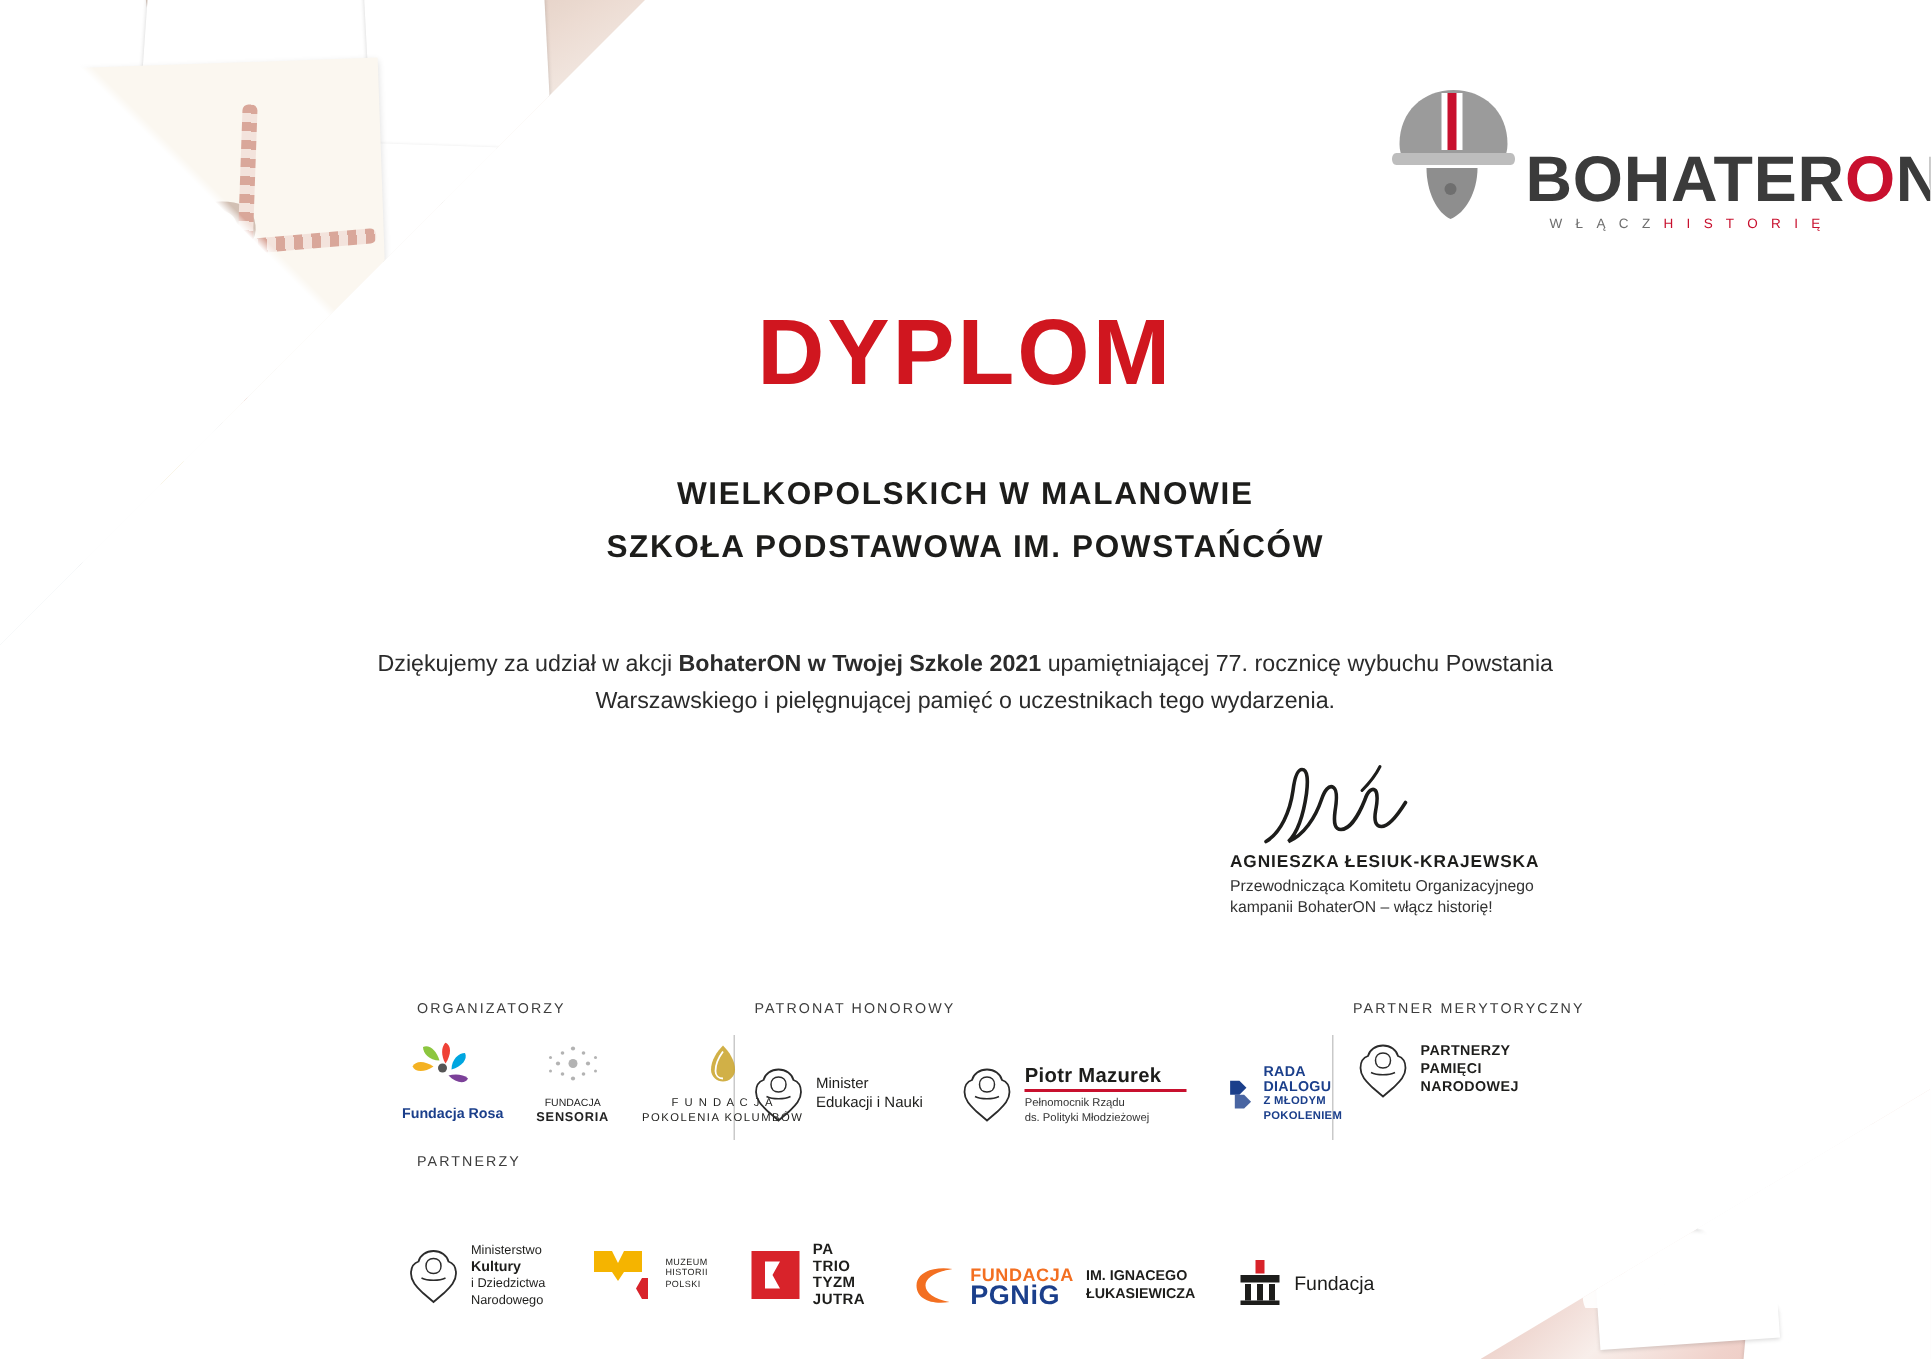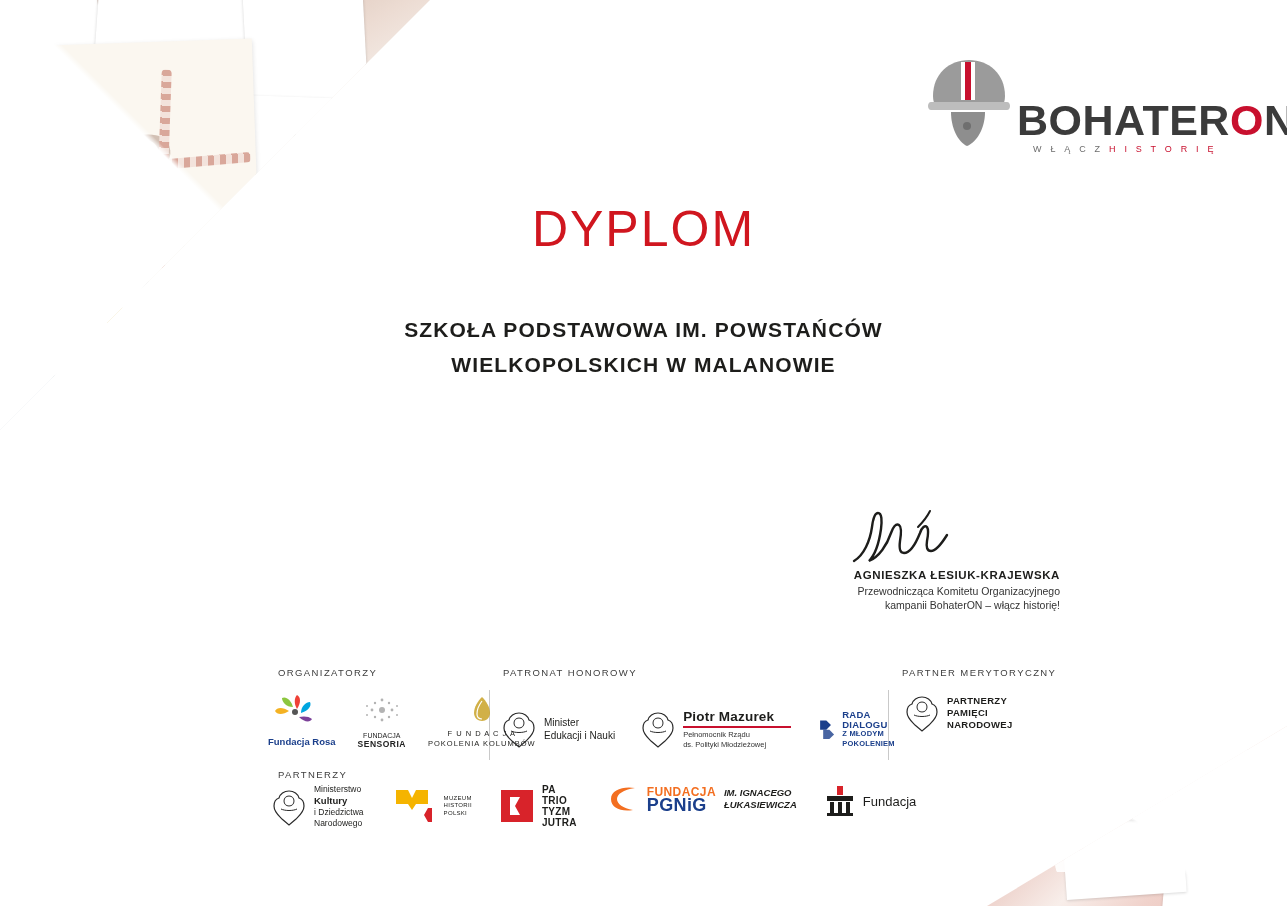--- a/index.html
+++ b/index.html
@@ -143,22 +143,22 @@
     position: absolute; left: 112px; top: 92px;
     font-size: 9px; letter-spacing: 3.2px; color: #6d6d6d;
   }
   .logo-bohateron .tagline .red { color: #c8102e; }
 
   
   .title-dyplom {
     position: absolute;
     left: 0; right: 0; top: 200px;
     text-align: center;
-    font-size: 50px;
-    font-weight: normal;
+    font-size: 62px;
+    font-weight: bold;
     letter-spacing: 2px;
     color: #d0161f;
   }
   .recipient {
     position: absolute;
     left: 200px; right: 200px; top: 312px;
     text-align: center;
     font-size: 21px;
     font-weight: bold;
     letter-spacing: 1.1px;
@@ -173,21 +173,21 @@
     line-height: 25px;
     color: #2b2b2b;
   }
   .body-text b { font-weight: bold; }
 
   
   .signature-block {
     position: absolute;
     left: 820px; top: 505px;
     width: 240px;
-    text-align: right;
+    text-align: left;
   }
   .sig-mark { height: 62px; }
   .sig-name {
     font-size: 11.5px; font-weight: bold; letter-spacing: 0.6px; color: #1d1d1b;
     margin-top: 2px;
   }
   .sig-role {
     font-size: 10.5px; color: #333; line-height: 14px; margin-top: 3px;
   }
 
@@ -206,39 +206,39 @@
   .vdiv {
     position: absolute; width: 1px; background: #c9c9c9;
   }
   .vdiv-1 { left: 489px; top: 690px; height: 70px; }
   .vdiv-2 { left: 888px; top: 690px; height: 70px; }
 
   .logo-row { position: absolute; display: flex; align-items: center; }
   .row-org { left: 268px; top: 693px; gap: 22px; }
   .row-pat { left: 502px; top: 706px; gap: 26px; }
   .row-mer { left: 905px; top: 693px; gap: 10px; }
-  .row-par { left: 272px; top: 784px; gap: 28px; align-items: flex-start; }
+  .row-par { left: 272px; top: 828px; gap: 28px; align-items: flex-end; }
 
   .logo-item { display: flex; align-items: center; gap: 8px; }
 
   
   .eagle {
     width: 34px; height: 40px;
   }
   .fund-rosa-name {
     font-size: 9.5px; font-weight: bold; color: #1b3f8b; text-align: center; margin-top: 3px;
   }
   .sensoria-name { font-size: 7px; text-align: center; line-height: 8px; color: #222; }
   .sensoria-name b { font-size: 8.5px; letter-spacing: .5px; }
   .kolumbow { font-size: 7.5px; text-align: center; letter-spacing: 1px; color: #1d1d1b; line-height: 10px; }
 
   .pgnig-txt { color: #f36f21; font-weight: bold; line-height: 13px; }
   .pgnig-txt .l1 { font-size: 12px; letter-spacing: .4px; }
   .pgnig-txt .l2 { font-size: 18px; color: #1b3f8b; letter-spacing: .4px; }
-  .lukasiewicz { font-size: 9.5px; font-style: italic; font-weight: bold; color: #1d1d1b; line-height: 12px; }
+  .lukasiewicz { font-size: 9.5px; font-weight: bold; color: #1d1d1b; line-height: 12px; }
 
   .patriotyzm-txt { font-size: 10px; font-weight: bold; color: #1d1d1b; line-height: 11px; letter-spacing: .3px; }
   .mkidn-txt { font-size: 8.5px; color: #1d1d1b; line-height: 11px; }
   .mkidn-txt b { font-size: 9.5px; }
   .mhp-txt { font-size: 6px; color: #1d1d1b; line-height: 7.5px; letter-spacing: .3px; }
 
   .rada-box {
     width: 84px; height: 46px; border-radius: 3px;
     display: flex; align-items: center; gap: 5px; justify-content: flex-end;
   }
@@ -299,24 +299,27 @@
       <span>BOHATER</span><span class="dot-o">O</span><span>N</span>
     </div>
     <div class="tagline">
       <span>W Ł Ą C Z </span><span class="red">H I S T O R I Ę</span>
     </div>
   </div>
 
   <div class="title-dyplom">DYPLOM</div>
 
   <div class="recipient">
+    <div>WIELKOPOLSKICH W MALANOWIE</div>
     <div>SZKOŁA PODSTAWOWA IM. POWSTAŃCÓW</div>
-    <div>WIELKOPOLSKICH W MALANOWIE</div>
-  </div>
-
+  </div>
+
+  <div class="body-text">
+    <span>Dziękujemy za udział w akcji </span><b>BohaterON w Twojej Szkole 2021</b><span> upamiętniającej 77. rocznicę wybuchu Powstania Warszawskiego i pielęgnującej pamięć o uczestnikach tego wydarzenia.</span>
+  </div>
 
   <div class="signature-block">
     <div class="sig-mark">
       <svg width="230" height="62" viewBox="0 0 230 62" xmlns="http://www.w3.org/2000/svg">
         <path d="M24 56c10-6 16-20 18-34 1-8 3-14 6-14 4 0 4 8 3 16-2 14-6 26-12 32 10-4 18-16 22-28 2-6 5-10 8-8 3 2 2 10 1 16-1 8 0 12 4 12 6 0 12-10 16-20 2-6 5-8 7-6 2 3 1 9 0 14-1 6 0 10 4 10 5 0 11-8 16-16" fill="none" stroke="#1d1d1b" stroke-width="2.4" stroke-linecap="round"></path>
         <path d="M88 22c6-6 10-12 12-16" fill="none" stroke="#1d1d1b" stroke-width="2" stroke-linecap="round"></path>
       </svg>
     </div>
     <div class="sig-name">AGNIESZKA ŁESIUK-KRAJEWSKA</div>
     <div class="sig-role">

